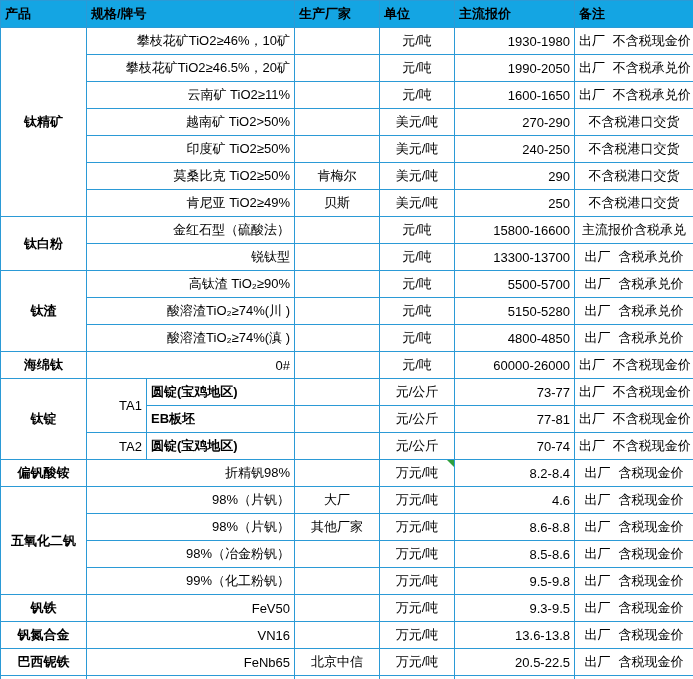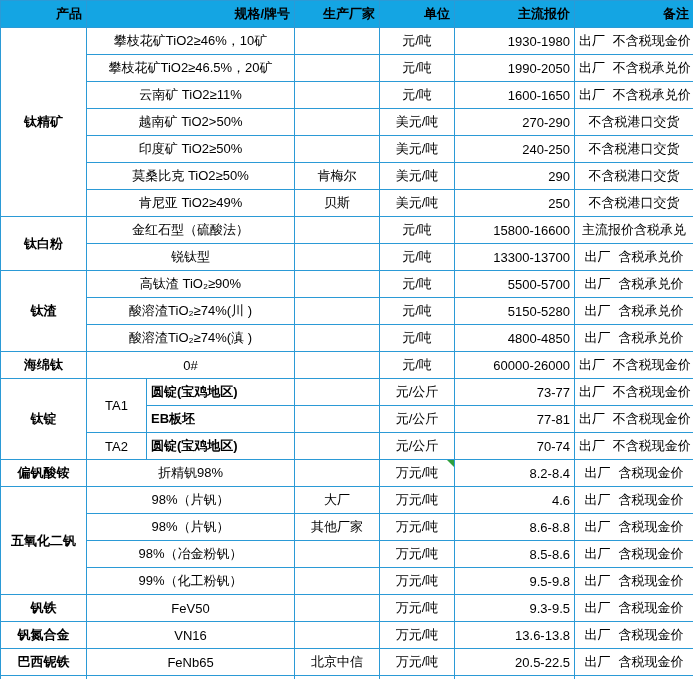--- a/index.html
+++ b/index.html
@@ -26,31 +26,31 @@
     padding: 0 4px;
     height: 27px;
     box-sizing: border-box;
     white-space: nowrap;
     overflow: hidden;
   }
   .hdr {
     background: #14a5e3;
     color: #ffffff;
     font-weight: bold;
-    text-align: right;
+    text-align: left;
     font-size: 14px;
     height: 28px;
   }
   .c-product {
     text-align: center;
     font-weight: bold;
     font-size: 14px;
   }
   .c-spec {
-    text-align: center;
+    text-align: right;
     padding-left: 5px;
   }
   .c-spec-sub {
     text-align: left;
     padding-left: 5px;
     font-weight: bold;
   }
   .c-maker {
     text-align: center;
     margin-left: 35px;

